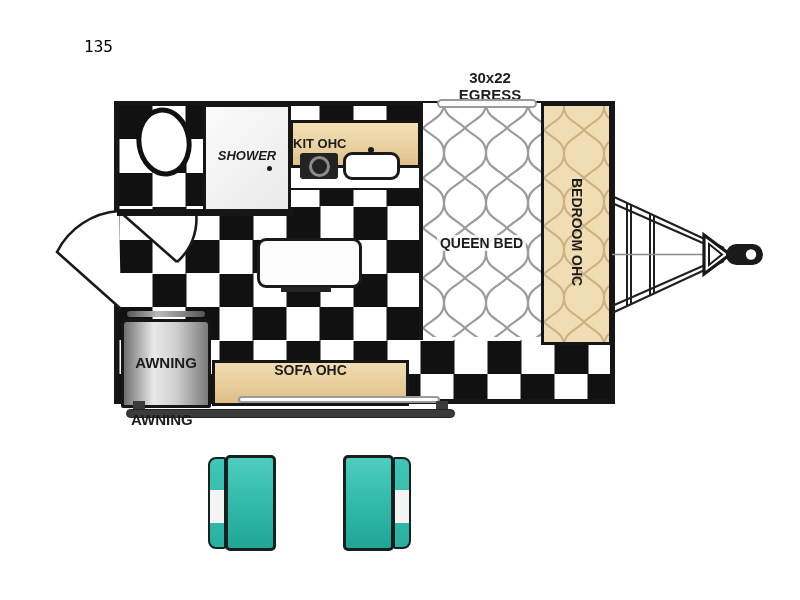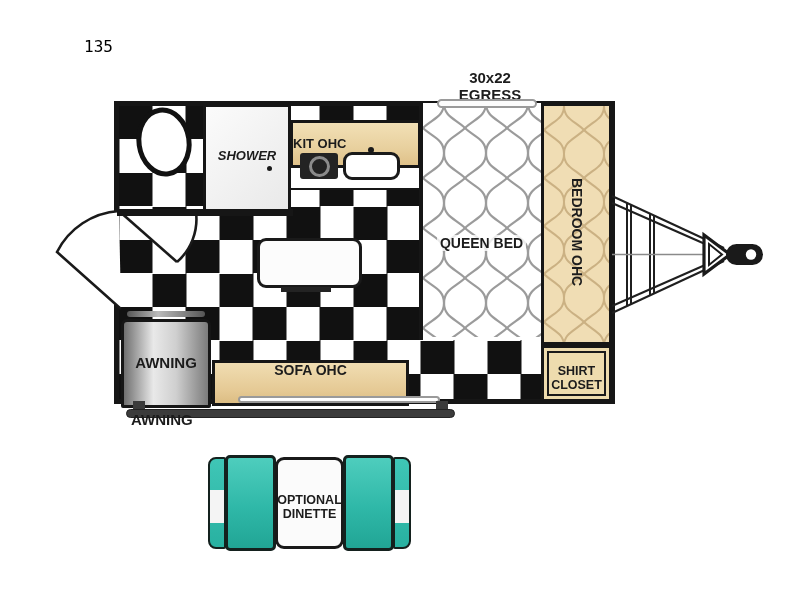--- a/index.html
+++ b/index.html
@@ -155,26 +155,20 @@
           </g>
         </pattern>
       </defs>
       <rect width="65" height="236" fill="url(#qfo)"></rect>
     </svg>
   </div>
   <div class="abs lbl" id="bedroom-ohc-label">
     <span>BEDROOM OHC</span>
   </div>
 
-  <div class="abs" id="shirt-closet">
-    <div id="shirt-closet-inner">
-      <span class="lbl ml">SHIRT
-CLOSET</span>
-    </div>
-  </div>
 
   <div class="abs" id="table"></div>
   <div class="abs" id="table-pedestal"></div>
 
   <div class="abs lbl" id="sofa-ohc">
     <span>SOFA OHC</span>
   </div>
 
   <div class="abs lbl" id="refer">
     <span>AWNING</span>
@@ -202,22 +196,18 @@
     <path d="M94,50 L94,89 L120,69.5 Z" fill="#ffffff" stroke="#1a1a1a" stroke-width="3.2"></path>
     <path d="M99,59 L99,80 L112,69.5 Z" fill="none" stroke="#1a1a1a" stroke-width="2"></path>
     <rect x="116" y="59" width="37" height="21" rx="10.5" fill="#1a1a1a"></rect>
     <circle cx="141" cy="69.5" r="5.2" fill="#ffffff"></circle>
   </svg>
 
   <div class="abs teal-back" style="left:208px;border-radius:8px 2px 2px 8px;">
     <div class="band"></div>
   </div>
   <div class="abs teal-bench" style="left:225px;"></div>
-  <div class="abs" id="dinette-table">
-    <span class="lbl ml">OPTIONAL
-DINETTE</span>
-  </div>
   <div class="abs teal-bench" style="left:343px;"></div>
   <div class="abs teal-back" style="left:393px;border-radius:2px 8px 8px 2px;">
     <div class="band"></div>
   </div>
 
 </div>
 
 </body></html>

